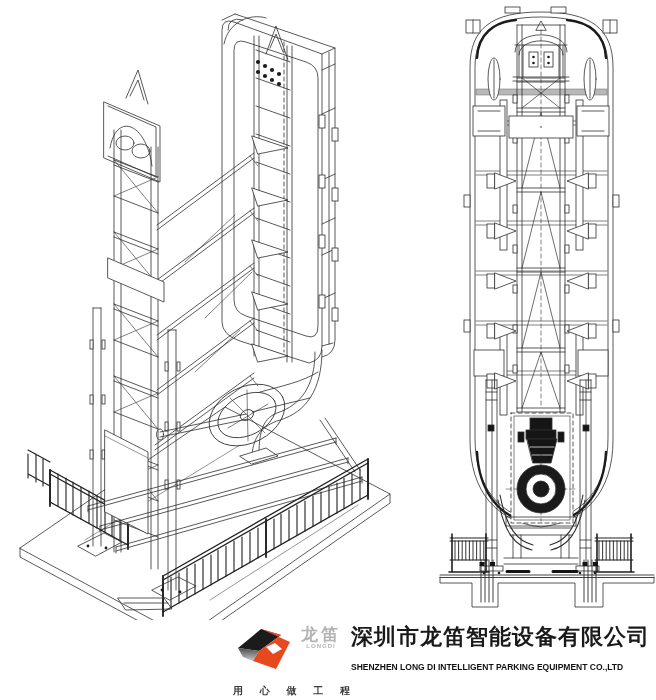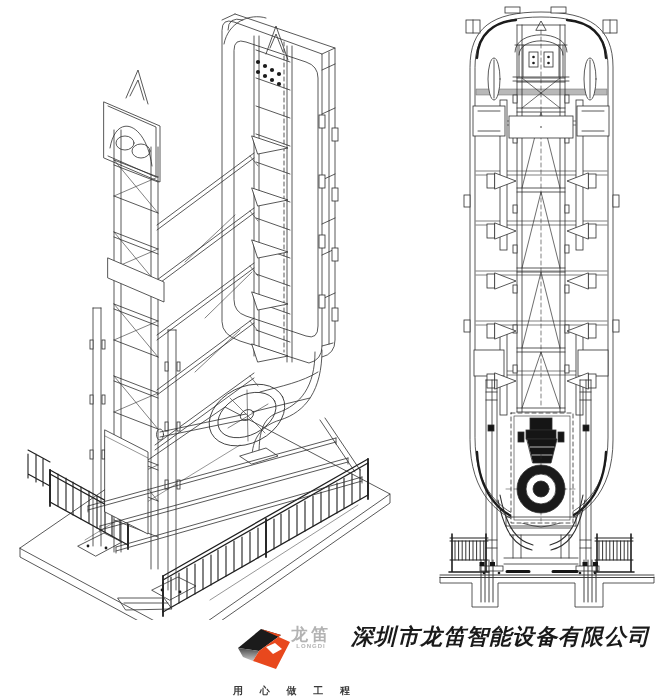--- a/index.html
+++ b/index.html
@@ -2,27 +2,27 @@
 <html><head>
 <meta charset="utf-8">
 <style>
   html,body{margin:0;padding:0;background:#ffffff;}
   .canvas{position:relative;width:656px;height:700px;background:#fff;overflow:hidden;
           font-family:"Liberation Sans",sans-serif;}
   .drawing{position:absolute;left:0;top:0;}
   
   .footer{position:absolute;left:0;top:612px;width:656px;height:88px;}
   .logo-cube{position:absolute;left:231px;top:6px;}
-  .brand-block{position:absolute;left:284px;top:14px;width:54px;text-align:center;}
+  .brand-block{position:absolute;left:294px;top:14px;width:54px;text-align:center;}
   .brand-zh{font-size:17px;font-weight:bold;color:#b3b3b3;letter-spacing:3px;line-height:17px;}
   .brand-latin{font-size:6px;font-weight:bold;color:#b3b3b3;letter-spacing:1px;line-height:7px;}
   .tagline{position:absolute;left:233px;top:72px;width:100px;font-size:10px;font-weight:bold;
            color:#3a3a3a;letter-spacing:7px;white-space:nowrap;}
   .company-zh{position:absolute;left:351px;top:10px;width:300px;font-size:22px;font-weight:bold;
-              color:#1a1a1a;letter-spacing:1px;white-space:nowrap;font-style:italic;}
+              color:#1a1a1a;letter-spacing:1px;white-space:nowrap;}
   .company-en{position:absolute;left:351px;top:50px;width:302px;font-size:8.5px;font-weight:bold;
               color:#111;letter-spacing:0px;white-space:nowrap;}
   svg{display:block;}
 </style>
 </head>
 <body>
 
 <div class="canvas">
 
 <svg class="drawing" width="656" height="620" viewBox="0 0 656 620">
@@ -368,15 +368,16 @@
   </svg>
 
   <div class="brand-block">
     <div class="brand-zh">龙笛</div>
     <div class="brand-latin">LONGDI</div>
   </div>
 
   <div class="tagline">用 心 做 工 程</div>
 
   <div class="company-zh">深圳市龙笛智能设备有限公司</div>
+  <div class="company-en">SHENZHEN LONG DI INTELLIGENT PARKING EQUIPMENT CO.,LTD</div>
 </div>
 
 </div>
 
 </body></html>

